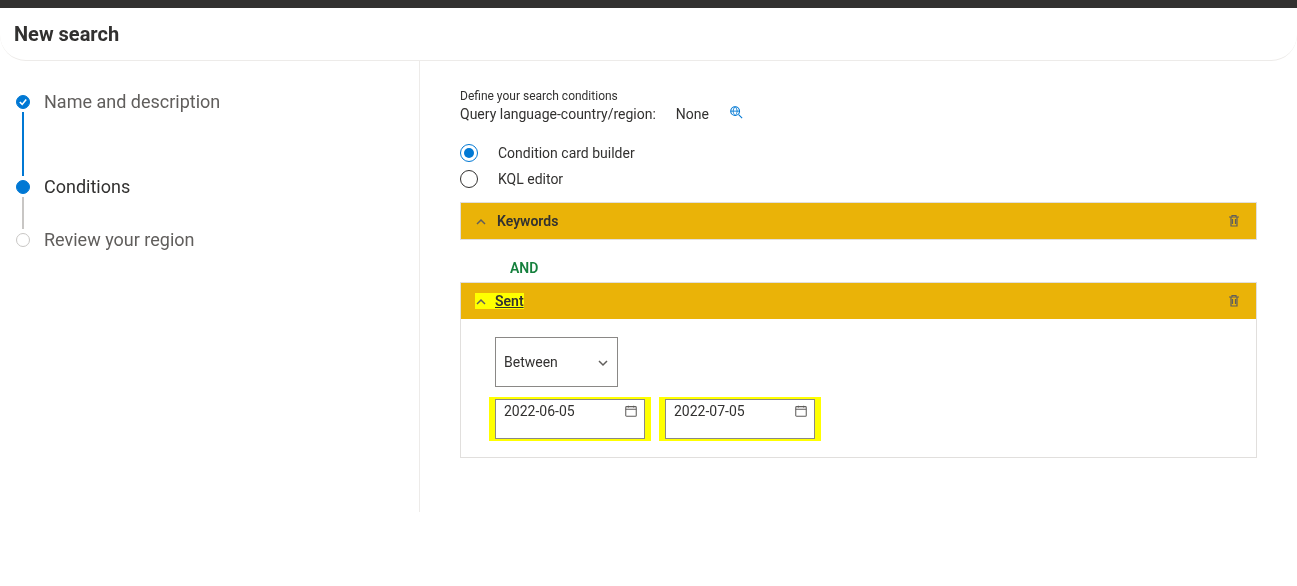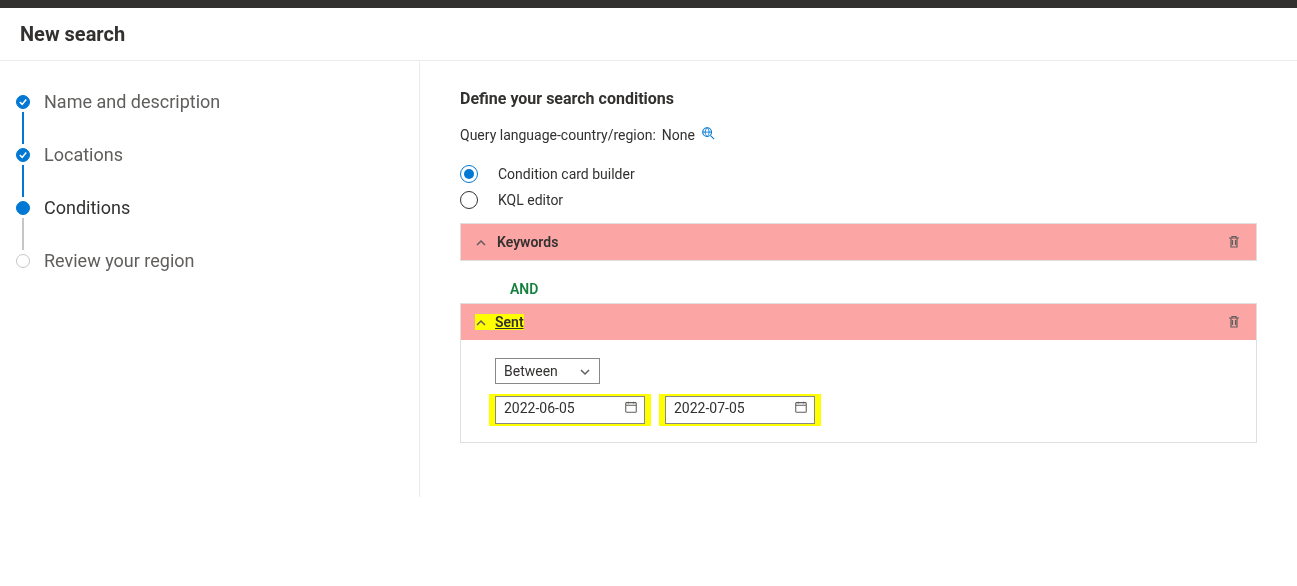--- a/index.html
+++ b/index.html
@@ -8,22 +8,23 @@
     font-family: "Segoe UI", -apple-system, BlinkMacSystemFont, Roboto, sans-serif;
     font-size: 14px;
     color: #323130;
     background: #ffffff;
   }
   .top-bar {
     height: 8px;
     background: #323130;
   }
   .page-header {
-    padding: 14px 16px 14px 20px;
+    padding: 14px 16px 14px 14px;
     border-bottom: 1px solid #edebe9;
+    border-radius: 26px;
   }
   .page-title {
     font-size: 20px;
     font-weight: 700;
     margin: 0;
   }
   .layout {
     display: flex;
   }
   .sidebar {
@@ -82,31 +83,31 @@
     height: 32px;
     background: #0078d4;
     margin-left: 6px;
   }
   .connector.pending { background: #c8c6c4; }
   .main {
     flex: 1;
     padding: 28px 40px;
   }
   .main-title {
-    font-size: 16px;
-    font-weight: 700;
-    margin: 0 0 18px 0;
+    font-size: 12px;
+    font-weight: 400;
+    margin: 0 0 2px 0;
   }
   .query-lang {
     font-size: 14px;
     color: #323130;
     margin-bottom: 18px;
     display: flex;
     align-items: center;
-    gap: 6px;
+    gap: 20px;
   }
   .query-lang .world-icon {
     color: #0078d4;
     font-size: 14px;
     cursor: pointer;
   }
   .radio-group { margin-bottom: 10px; }
   .radio-opt {
     display: flex;
     align-items: center;
@@ -123,21 +124,21 @@
   .radio-circle.selected { border-color: #0078d4; }
   .radio-dot {
     width: 10px; height: 10px; border-radius: 50%; background: #0078d4;
   }
   .card {
     border: 1px solid #e1dfdd;
     margin-bottom: 14px;
     background: #fff;
   }
   .card-header {
-    background: #fca5a5;
+    background: #eab308;
     padding: 10px 14px;
     display: flex;
     align-items: center;
     gap: 10px;
     font-weight: 600;
     cursor: pointer;
   }
   .card-header .title-wrap { display: flex; align-items: center; gap: 8px; }
   .highlight { background: #ffff00; }
   .card-header .spacer { flex: 1; }
@@ -173,39 +174,39 @@
   .chk {
     width: 18px; height: 18px; border: 1px solid #323130;
   }
   .and-sep {
     font-weight: 600;
     padding: 6px 0 6px 50px;
     color: #15803d;
   }
   .select-ctl {
     border: 1px solid #8a8886;
-    padding: 4px 8px;
-    width: 105px;
+    padding: 16px 8px;
+    width: 123px;
     display: flex;
     align-items: center;
     justify-content: space-between;
     gap: 8px;
     cursor: pointer;
     font-size: 14px;
     background: #fff;
   }
   .date-row { display: flex; gap: 20px; margin-top: 12px; }
   .date-hl-wrap { position: relative; display: inline-block; }
   .date-hl-bg {
     position: absolute;
     inset: -2px -6px -2px -6px;
     background: #ffff00;
     z-index: 0;
   }
-  .date-ctl-inner { position: relative; z-index: 1; background: #fff; border: 1px solid #8a8886; padding: 3px 6px 7px 8px; width: 150px; display: flex; justify-content: space-between; font-size: 14px; }
+  .date-ctl-inner { position: relative; z-index: 1; background: #fff; border: 1px solid #8a8886; padding: 3px 6px 19px 8px; width: 150px; display: flex; align-items: center; justify-content: space-between; font-size: 14px; }
   .cal-icon { width: 14px; height: 14px; color: #605e5c; }
   .cal-icon svg { width: 14px; height: 14px; stroke: #605e5c; fill: none; stroke-width: 1.2; }
   .add-cond {
     display: flex;
     align-items: center;
     gap: 8px;
     color: #323130;
     cursor: pointer;
     padding: 6px 0;
     margin-top: 4px;
@@ -226,28 +227,20 @@
     <ul class="step-list">
       <li class="step">
         <span class="step-dot completed">
           <svg viewBox="0 0 10 10">
               <path d="M1 5 L4 8 L9 2" stroke="#fff" stroke-width="2" fill="none"></path>
             </svg>
         </span>
         <span class="step-label">Name and description</span>
       </li>
       <div class="connector"></div>
-      <li class="step">
-        <span class="step-dot completed">
-          <svg viewBox="0 0 10 10">
-              <path d="M1 5 L4 8 L9 2" stroke="#fff" stroke-width="2" fill="none"></path>
-            </svg>
-        </span>
-        <span class="step-label">Locations</span>
-      </li>
       <div class="connector"></div>
       <li class="step current">
         <span class="step-dot current"></span>
         <span class="step-label">Conditions</span>
       </li>
       <div class="connector pending"></div>
       <li class="step">
         <span class="step-dot pending"></span>
         <span class="step-label">Review your region</span>
       </li>

